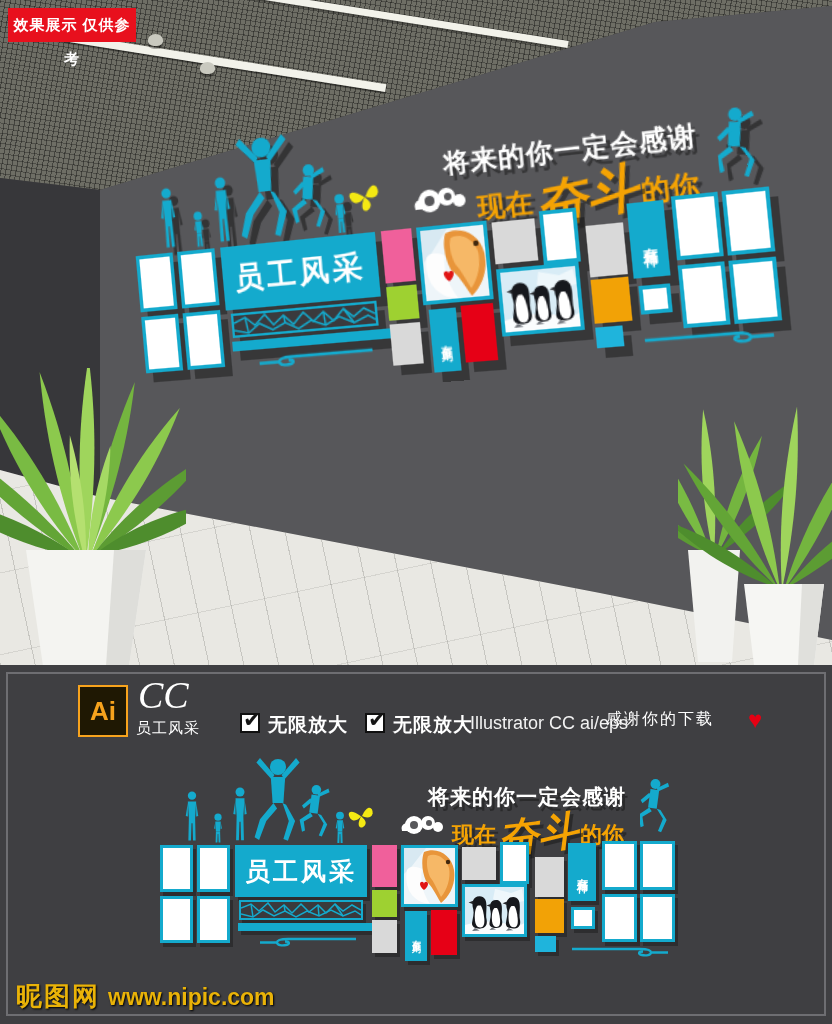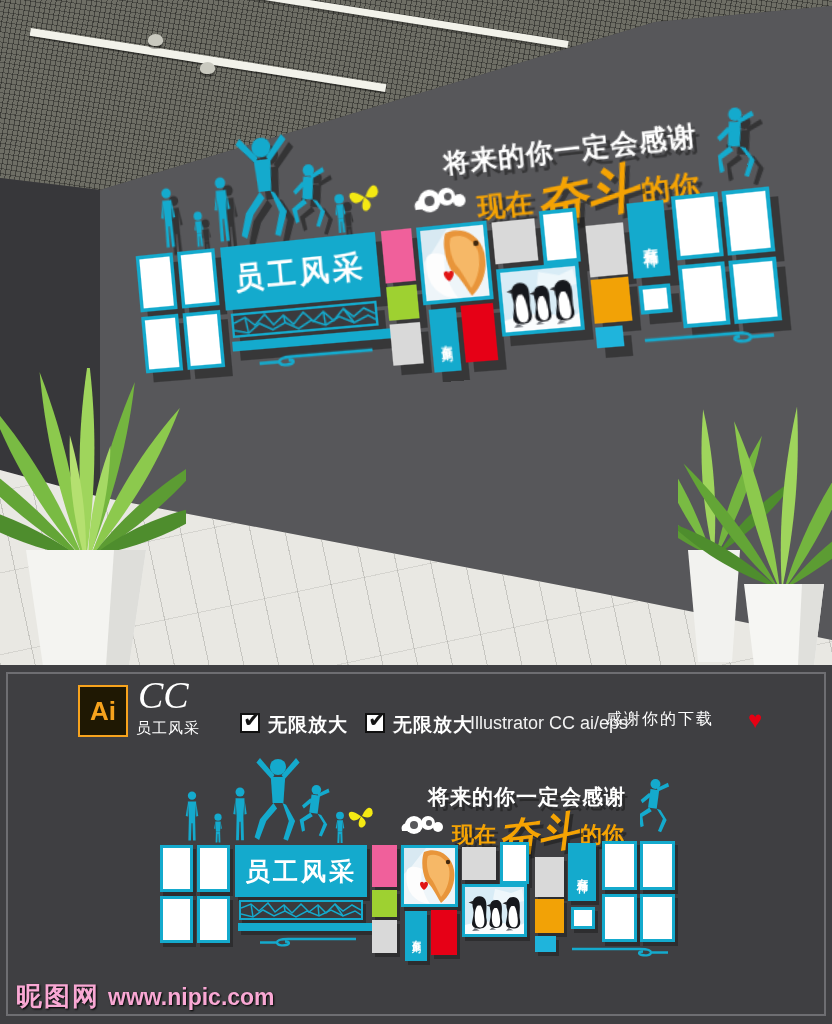--- a/index.html
+++ b/index.html
@@ -65,21 +65,21 @@
   .cc{position:absolute;left:138px;top:8px;color:#fff;font-size:38px;font-style:italic;
       font-family:"Liberation Serif","DejaVu Serif",serif;}
   .ftype{position:absolute;left:136px;top:54px;color:#fff;font-size:15px;letter-spacing:1px;}
   .checkbox{position:absolute;width:20px;height:20px;background:#fff;border:2px solid #101010;
             box-sizing:border-box;}
   .checkbox span{position:absolute;left:1px;top:-8px;color:#141414;font-size:22px;font-weight:bold;}
   .feature{position:absolute;color:#fff;font-size:19px;font-weight:bold;letter-spacing:1px;}
   .software{position:absolute;color:#f2f2f2;font-size:18px;}
   .thanks{position:absolute;color:#fff;font-size:16px;letter-spacing:2px;}
   .heart{position:absolute;color:#e60013;font-size:24px;}
-  .footer-site{position:absolute;left:16px;bottom:10px;color:#f9a8d4;font-weight:bold;
+  .footer-site{position:absolute;left:16px;bottom:10px;color:#eab308;font-weight:bold;
                text-shadow:1px 1px 2px #000;}
   .footer-site .name{font-size:26px;letter-spacing:2px;}
   .footer-site .url{font-size:23px;margin-left:8px;}
   .id-box{position:absolute;right:8px;bottom:12px;background:#56565c;color:#cbcbce;
           font-size:13px;padding:6px 10px;letter-spacing:.5px;}
 </style>
 </head>
 <body>
 
 <svg width="0" height="0" style="position:absolute" aria-hidden="true">
@@ -283,20 +283,21 @@
         <use href="#leaf" transform="translate(100,200) rotate(-38) scale(1.1,1.7)" fill="#63a536"></use>
         <use href="#leaf" transform="translate(102,202) rotate(-16) scale(1.2,1.9)" fill="#8cc94d"></use>
         <use href="#leaf" transform="translate(104,202) rotate(4)  scale(1.1,2.0)" fill="#9fd55c"></use>
         <use href="#leaf" transform="translate(106,202) rotate(26) scale(1.2,1.8)" fill="#74b53f"></use>
         <use href="#leaf" transform="translate(108,200) rotate(50) scale(1.2,1.5)" fill="#5c9c33"></use>
       </g>
       <path d="M66 196 L146 196 L136 277 L76 277 Z" fill="#f6f6f3"></path>
       <path d="M124 196 L146 196 L136 277 L120 277 Z" fill="#e0e0dc"></path>
     </svg>
 
+    <div class="badge">效果展示 仅供参考</div>
   </div>
 
   <div class="bottom-panel">
     <div class="panel-frame"></div>
 
     <div>
       <div class="ai-logo">Ai</div>
       <div class="cc">CC</div>
       <div class="ftype">员工风采</div>
 

